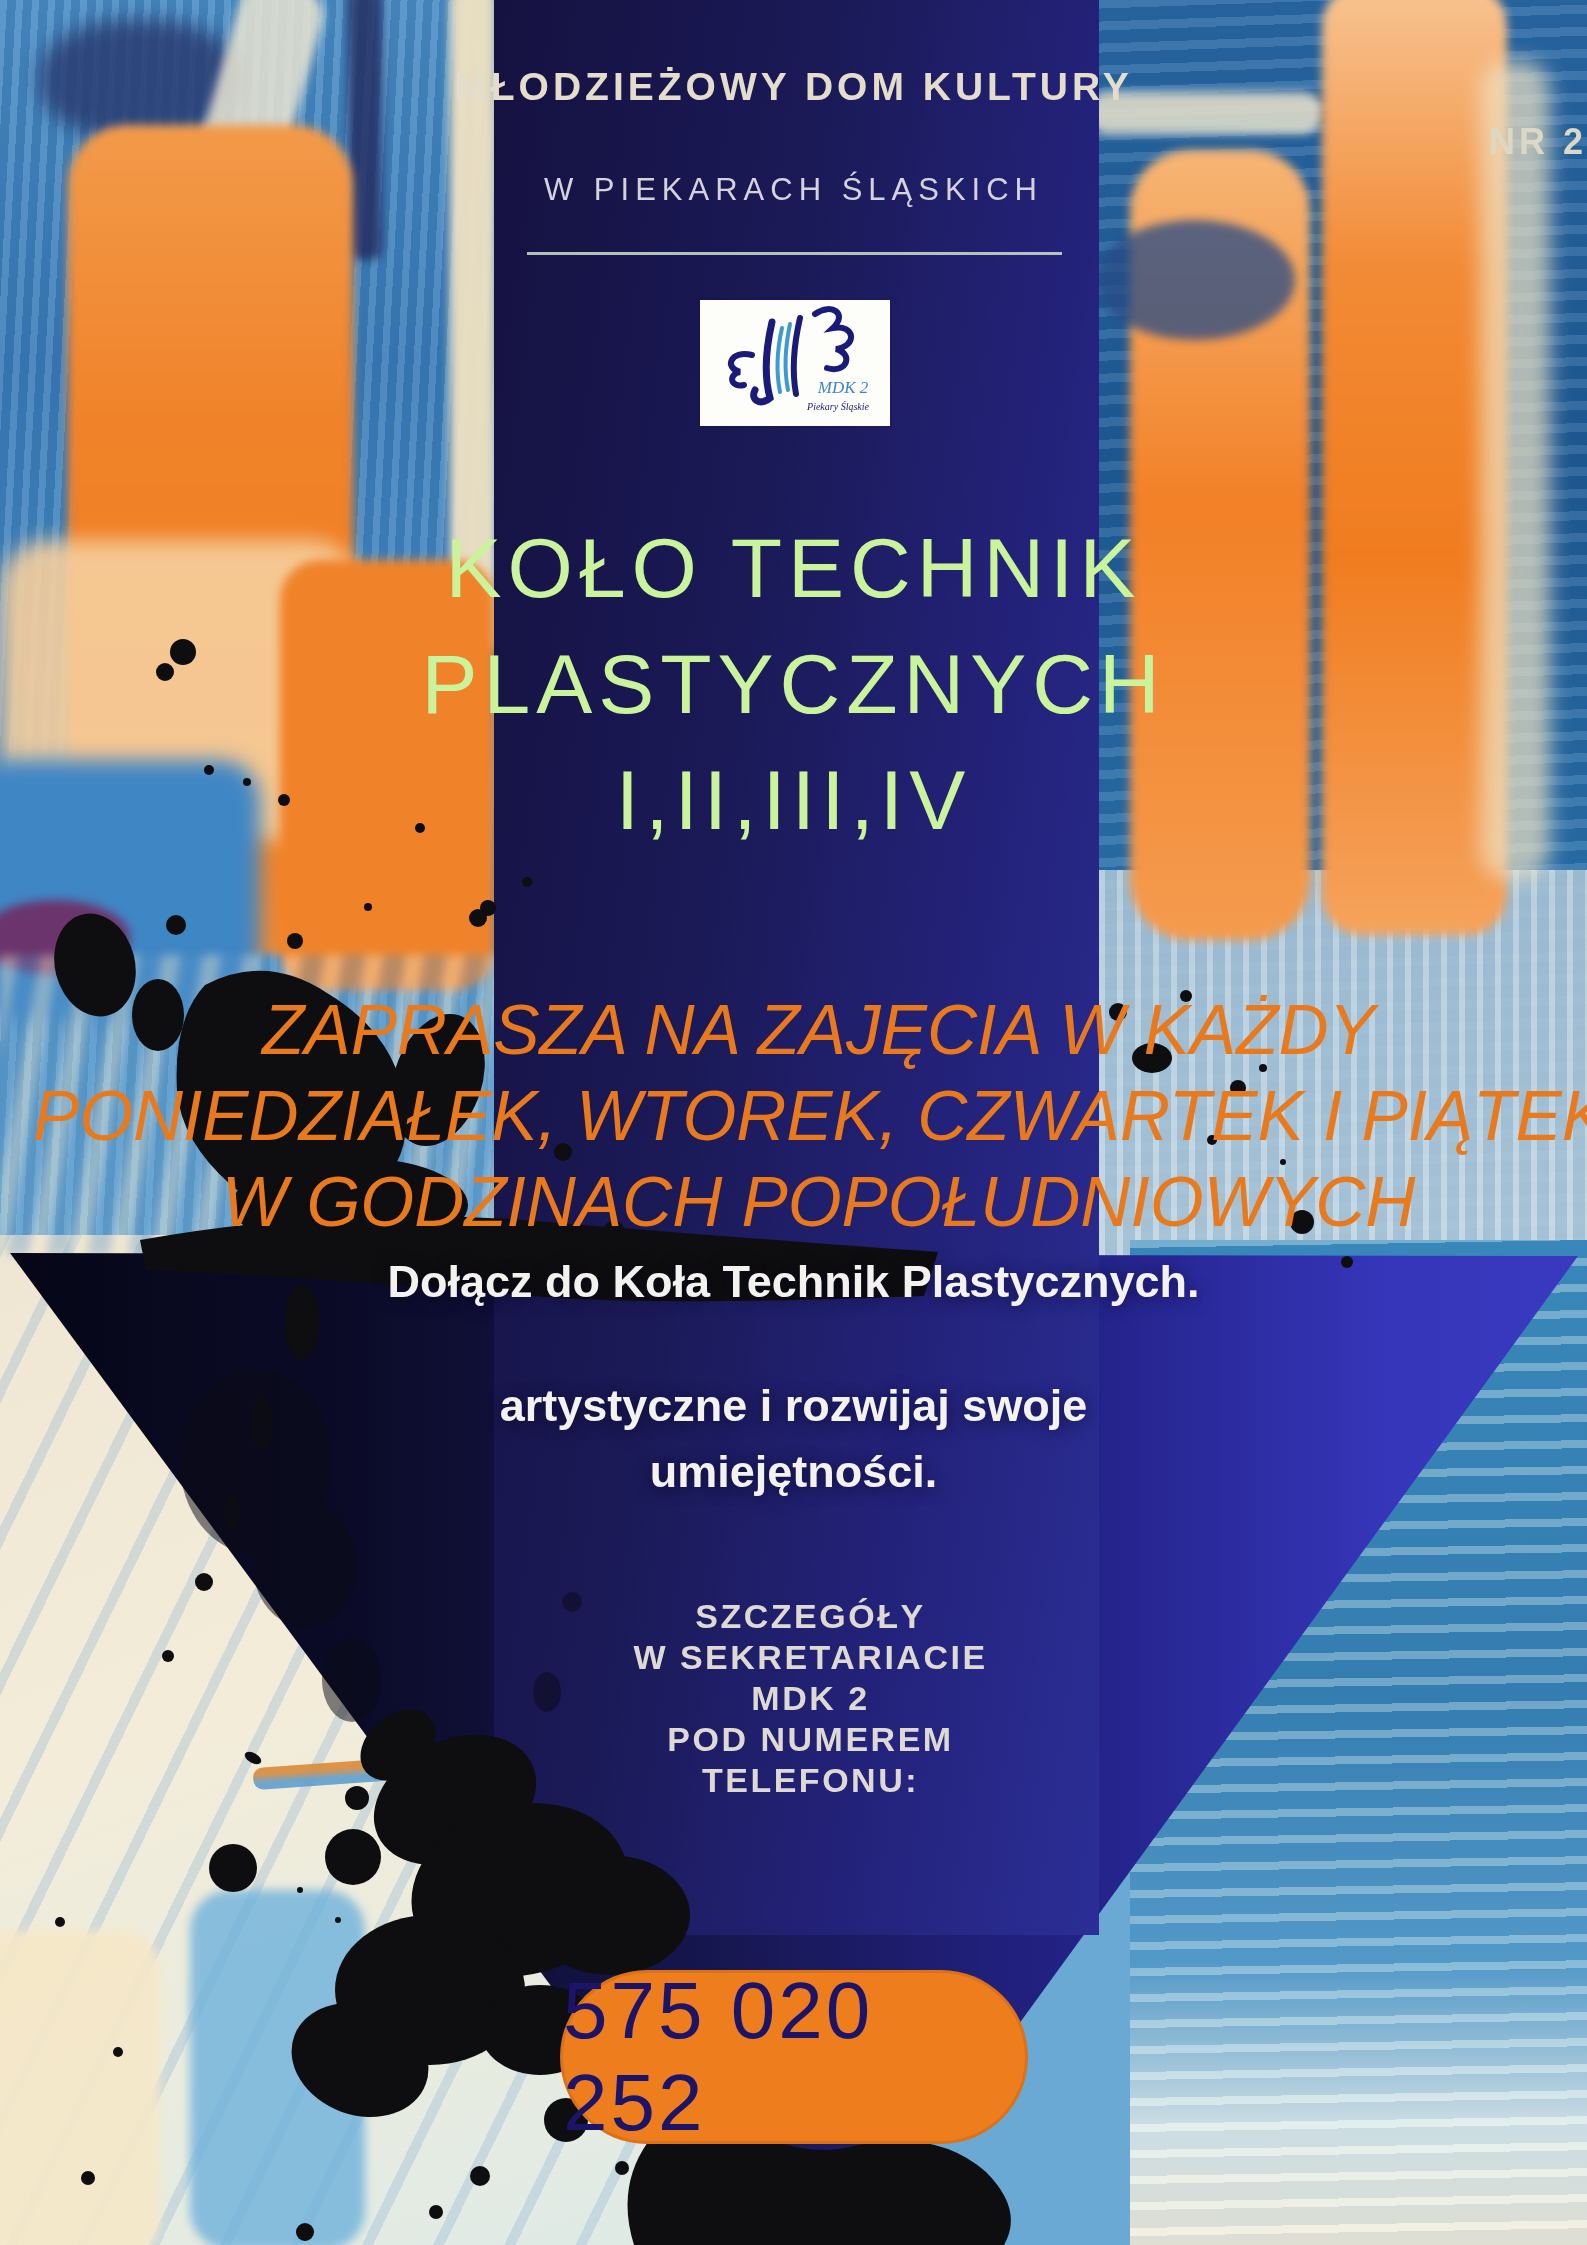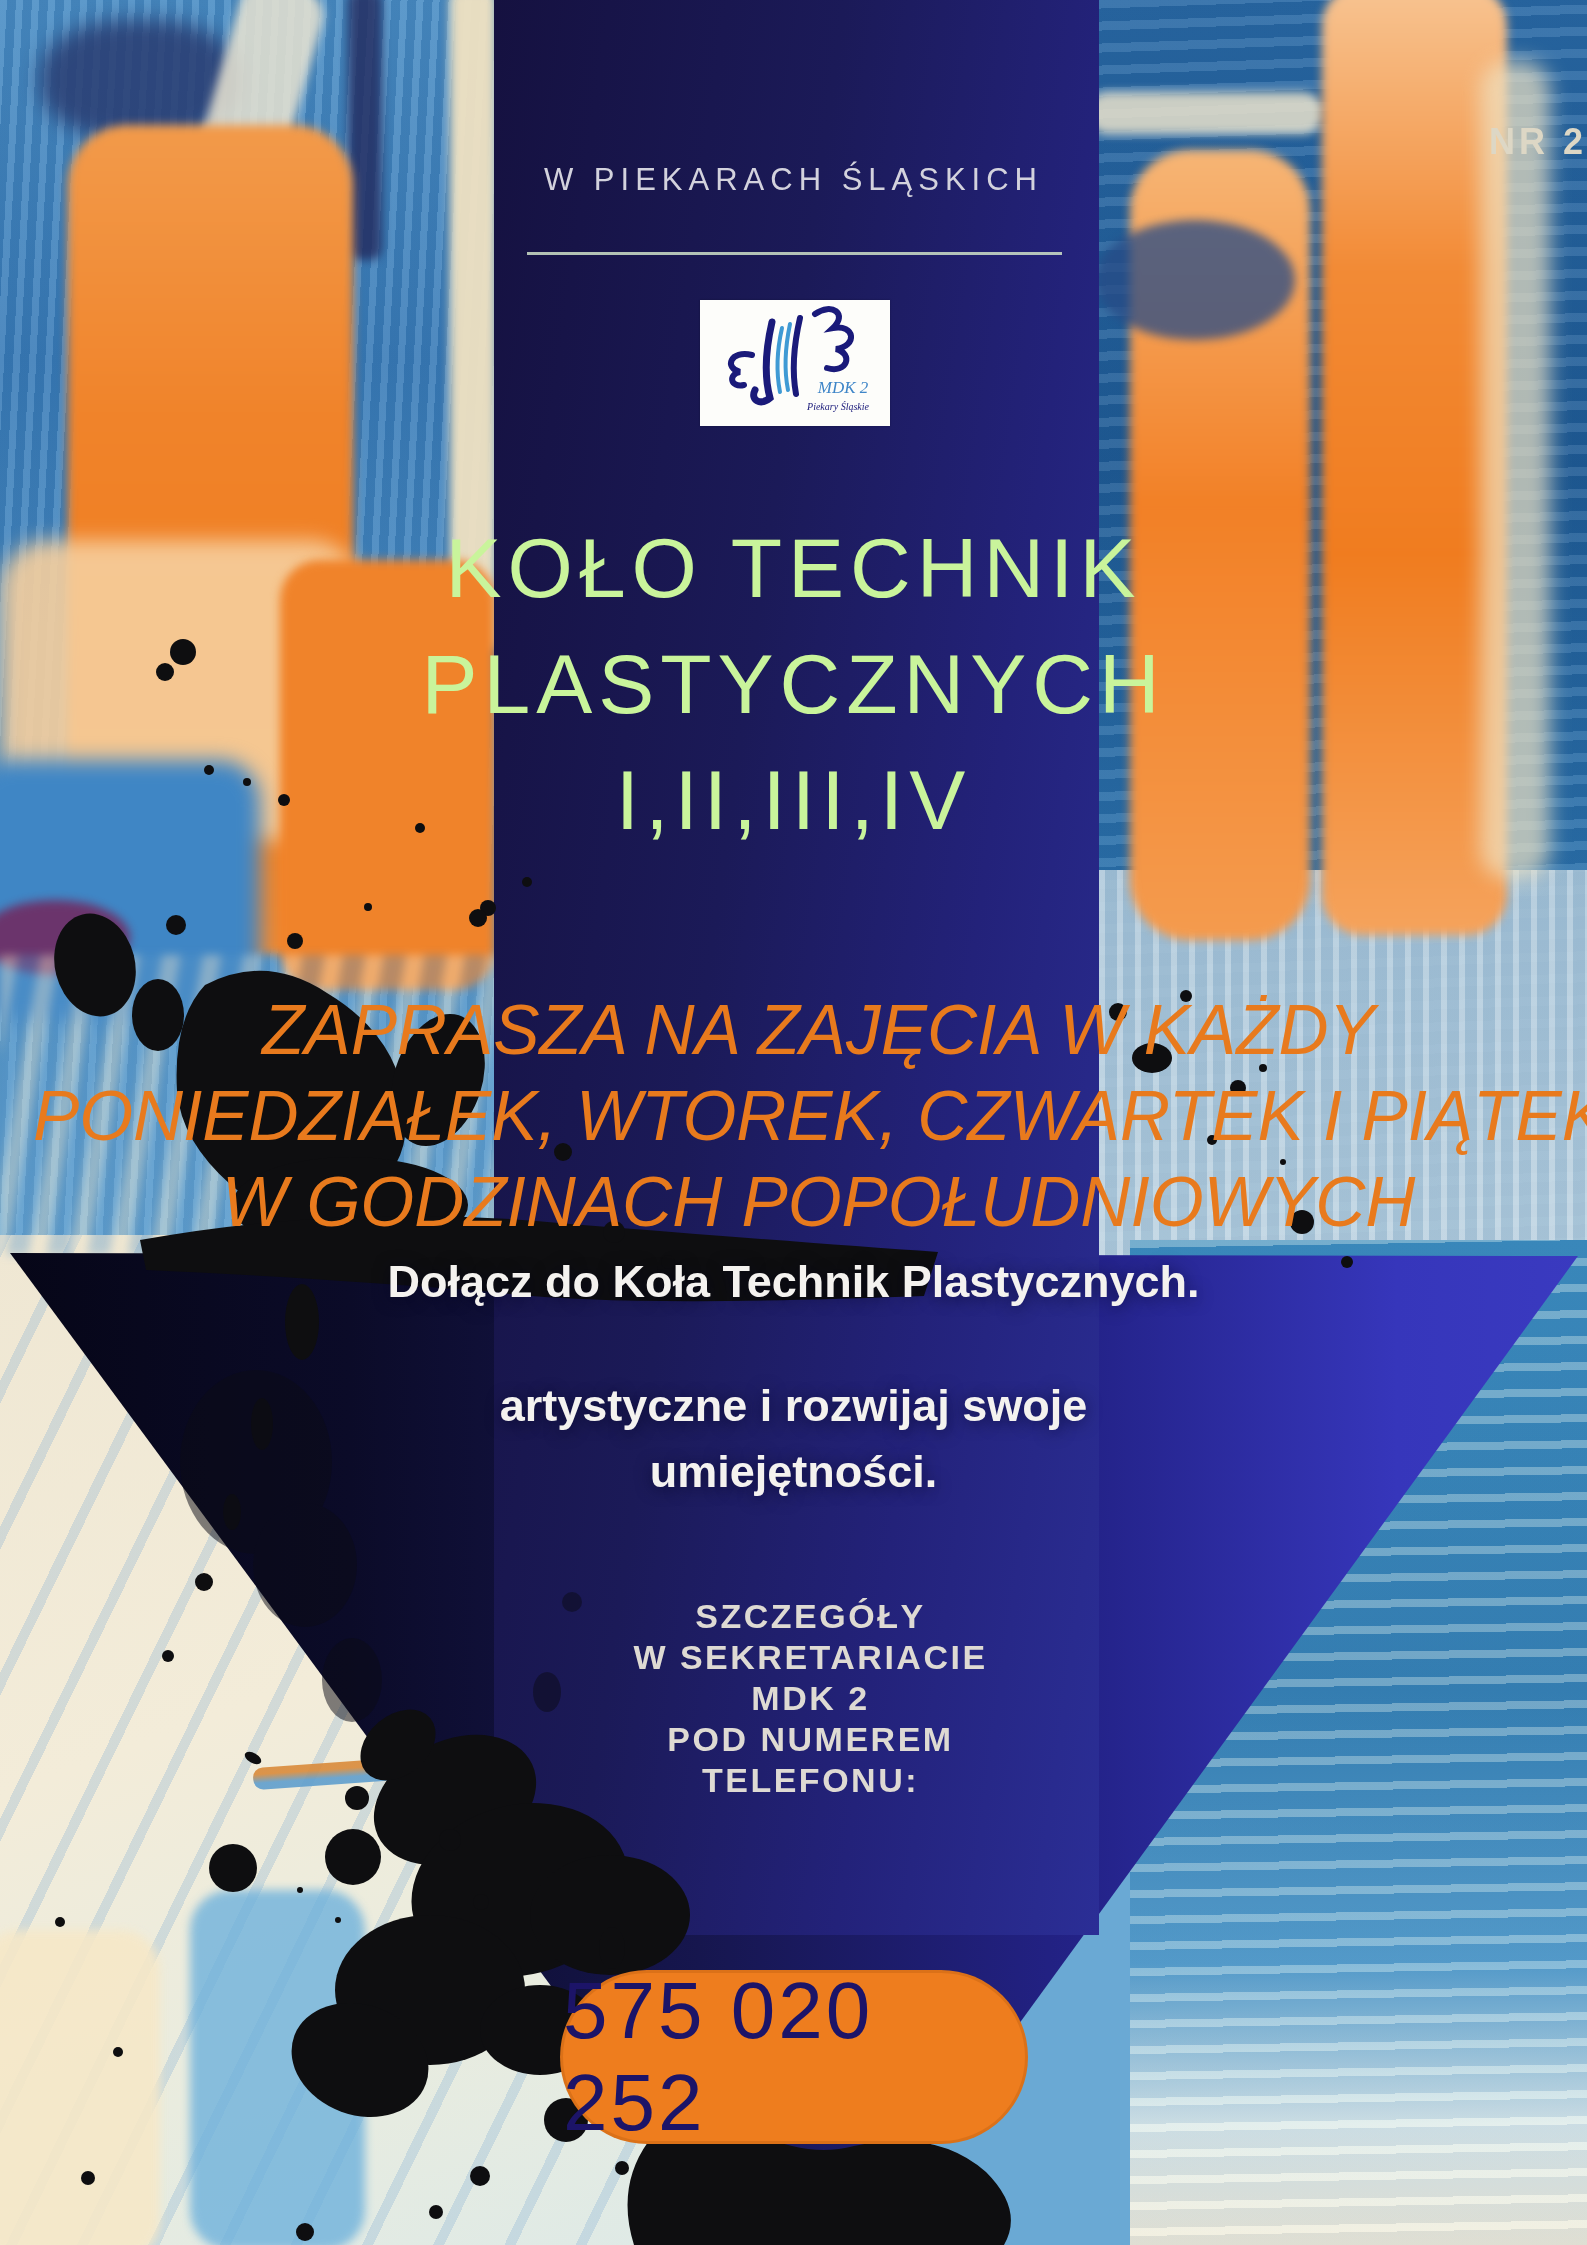--- a/index.html
+++ b/index.html
@@ -49,21 +49,21 @@
     clip-path:polygon(0.63% 55.81%,99.43% 55.95%,54.06% 100%,46.76% 100%);
     background:linear-gradient(90deg,#060617 0%,#0b0b28 22%,#16164e 44%,#232287 68%,#3636bb 88%,#3a3ac0 100%);
   }
   .panel{
     left:494px;top:0;width:605px;height:1935px;
     background:linear-gradient(98deg,#151140 0%,#1b1a58 40%,#23227a 70%,#2b2e96 100%);
   }
   
   .hdr1{top:65px;font-size:39px;font-weight:700;letter-spacing:4px;color:#e4ddcb;}
   .hdr2{top:121px;font-size:36px;font-weight:700;letter-spacing:4px;color:#ddd7c5;text-align:right;}
-  .hdr3{top:162px;font-size:31px;font-weight:400;letter-spacing:6px;color:#d3d2dd;}
+  .hdr3{top:172px;font-size:31px;font-weight:400;letter-spacing:6px;color:#d3d2dd;}
   .divider{left:527px;top:252px;width:535px;height:3px;background:#cfe0c8;opacity:.85;}
   .logo-box{left:700px;top:300px;width:190px;height:126px;background:#fdfdfa;box-shadow:0 0 2px rgba(0,0,0,.25);}
   .title-line{font-size:84px;font-weight:400;letter-spacing:6px;color:#c9f49b;margin-top:12px;}
   .t1{top:508px;}.t2{top:624px;}.t3{top:740px;}
   .invite-line{font-size:70px;font-style:italic;font-weight:400;color:#e87a1d;transform:scaleX(.99);}
   .i1{top:990px;}.i2{top:1076px;}.i3{top:1162px;}
   .desc-line{font-size:45px;font-weight:700;color:#f4f2ef;text-shadow:0 2px 16px rgba(5,5,30,.6);}
   .d1{top:1248px;margin-top:8px;}.d2{top:1314px;}.d3{top:1380px;}.d4{top:1446px;}
   .det-line{font-size:34px;font-weight:700;letter-spacing:2.5px;color:#deda d3;color:#dedad3;}
   .s1{top:1597px;}.s2{top:1638px;}.s3{top:1679px;}.s4{top:1720px;}.s5{top:1761px;}
@@ -175,20 +175,21 @@
     </g>
     <g fill="#0b0b16" opacity="0.5">
       <ellipse cx="256" cy="1462" rx="76" ry="92"></ellipse>
       <ellipse cx="305" cy="1565" rx="52" ry="62"></ellipse>
       <ellipse cx="352" cy="1680" rx="30" ry="42"></ellipse>
       <ellipse cx="547" cy="1692" rx="14" ry="20"></ellipse>
       <circle cx="572" cy="1602" r="10"></circle>
     </g>
   </svg>
 
+  <div class="line hdr1 z50">MŁODZIEŻOWY DOM KULTURY</div>
   <div class="line hdr2 z50">NR 2</div>
   <div class="line hdr3 z50">W PIEKARACH ŚLĄSKICH</div>
   <div class="abs divider z50"></div>
 
   <div class="abs logo-box z50">
     <svg width="190" height="126" viewBox="0 0 190 126">
       <g fill="none" stroke="#1a1a7a" stroke-linecap="round">
         <path d="M52,55 C30,50 24,68 40,72 C28,74 30,88 44,85" stroke-width="6"></path>
         <path d="M72,22 C66,48 64,76 70,98 C60,106 50,100 55,90" stroke-width="7"></path>
         <path d="M100,18 C94,44 92,72 96,94" stroke-width="6"></path>

